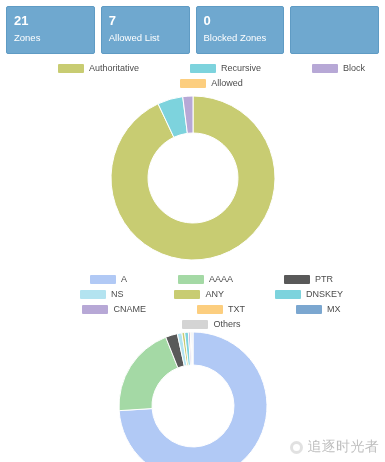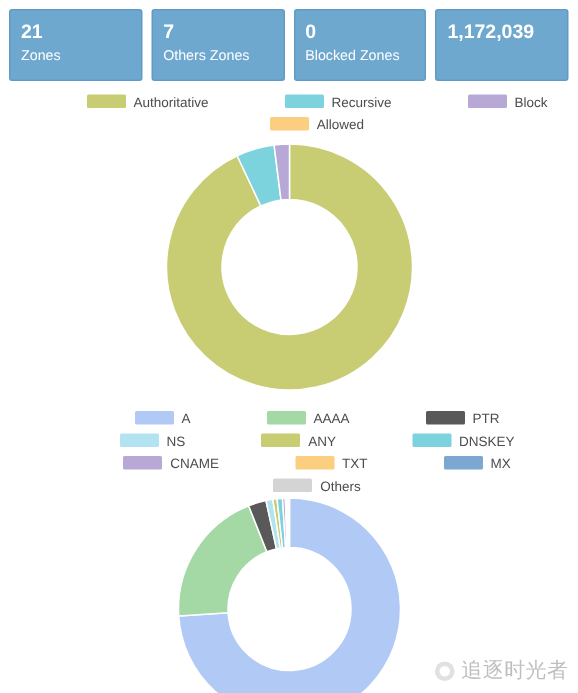--- a/index.html
+++ b/index.html
@@ -53,20 +53,21 @@
     display: flex;
     flex-wrap: wrap;
     justify-content: center;
     align-content: flex-start;
     column-gap: 13px;
     row-gap: 5px;
     padding: 0 8px;
   }
   .legend-item {
     display: flex;
+    align-items: center;
     gap: 5px;
     white-space: nowrap;
     margin-left: 38px;
   }
   .legend-swatch {
     width: 26px;
     height: 9px;
     border-radius: 1px;
     flex: none;
   }
@@ -127,28 +128,27 @@
 
 <div id="page">
 
   <div class="stats-row">
     <div class="stat-card">
       <div class="stat-value">21</div>
       <div class="stat-label">Zones</div>
     </div>
     <div class="stat-card">
       <div class="stat-value">7</div>
-      <div class="stat-label">Others Zones</div>
+      <div class="stat-label">Allowed List</div>
     </div>
     <div class="stat-card">
       <div class="stat-value">0</div>
       <div class="stat-label">Blocked Zones</div>
     </div>
     <div class="stat-card">
-      <div class="stat-value">1,172,039</div>
     </div>
   </div>
 
   <div class="legend" id="legend-top">
       <div class="legend-item">
         <span class="legend-swatch" style="background: rgb(200, 204, 114);"></span>
         <span class="legend-label">Authoritative</span>
       </div>
       <div class="legend-item">
         <span class="legend-swatch" style="background: rgb(125, 211, 221);"></span>

